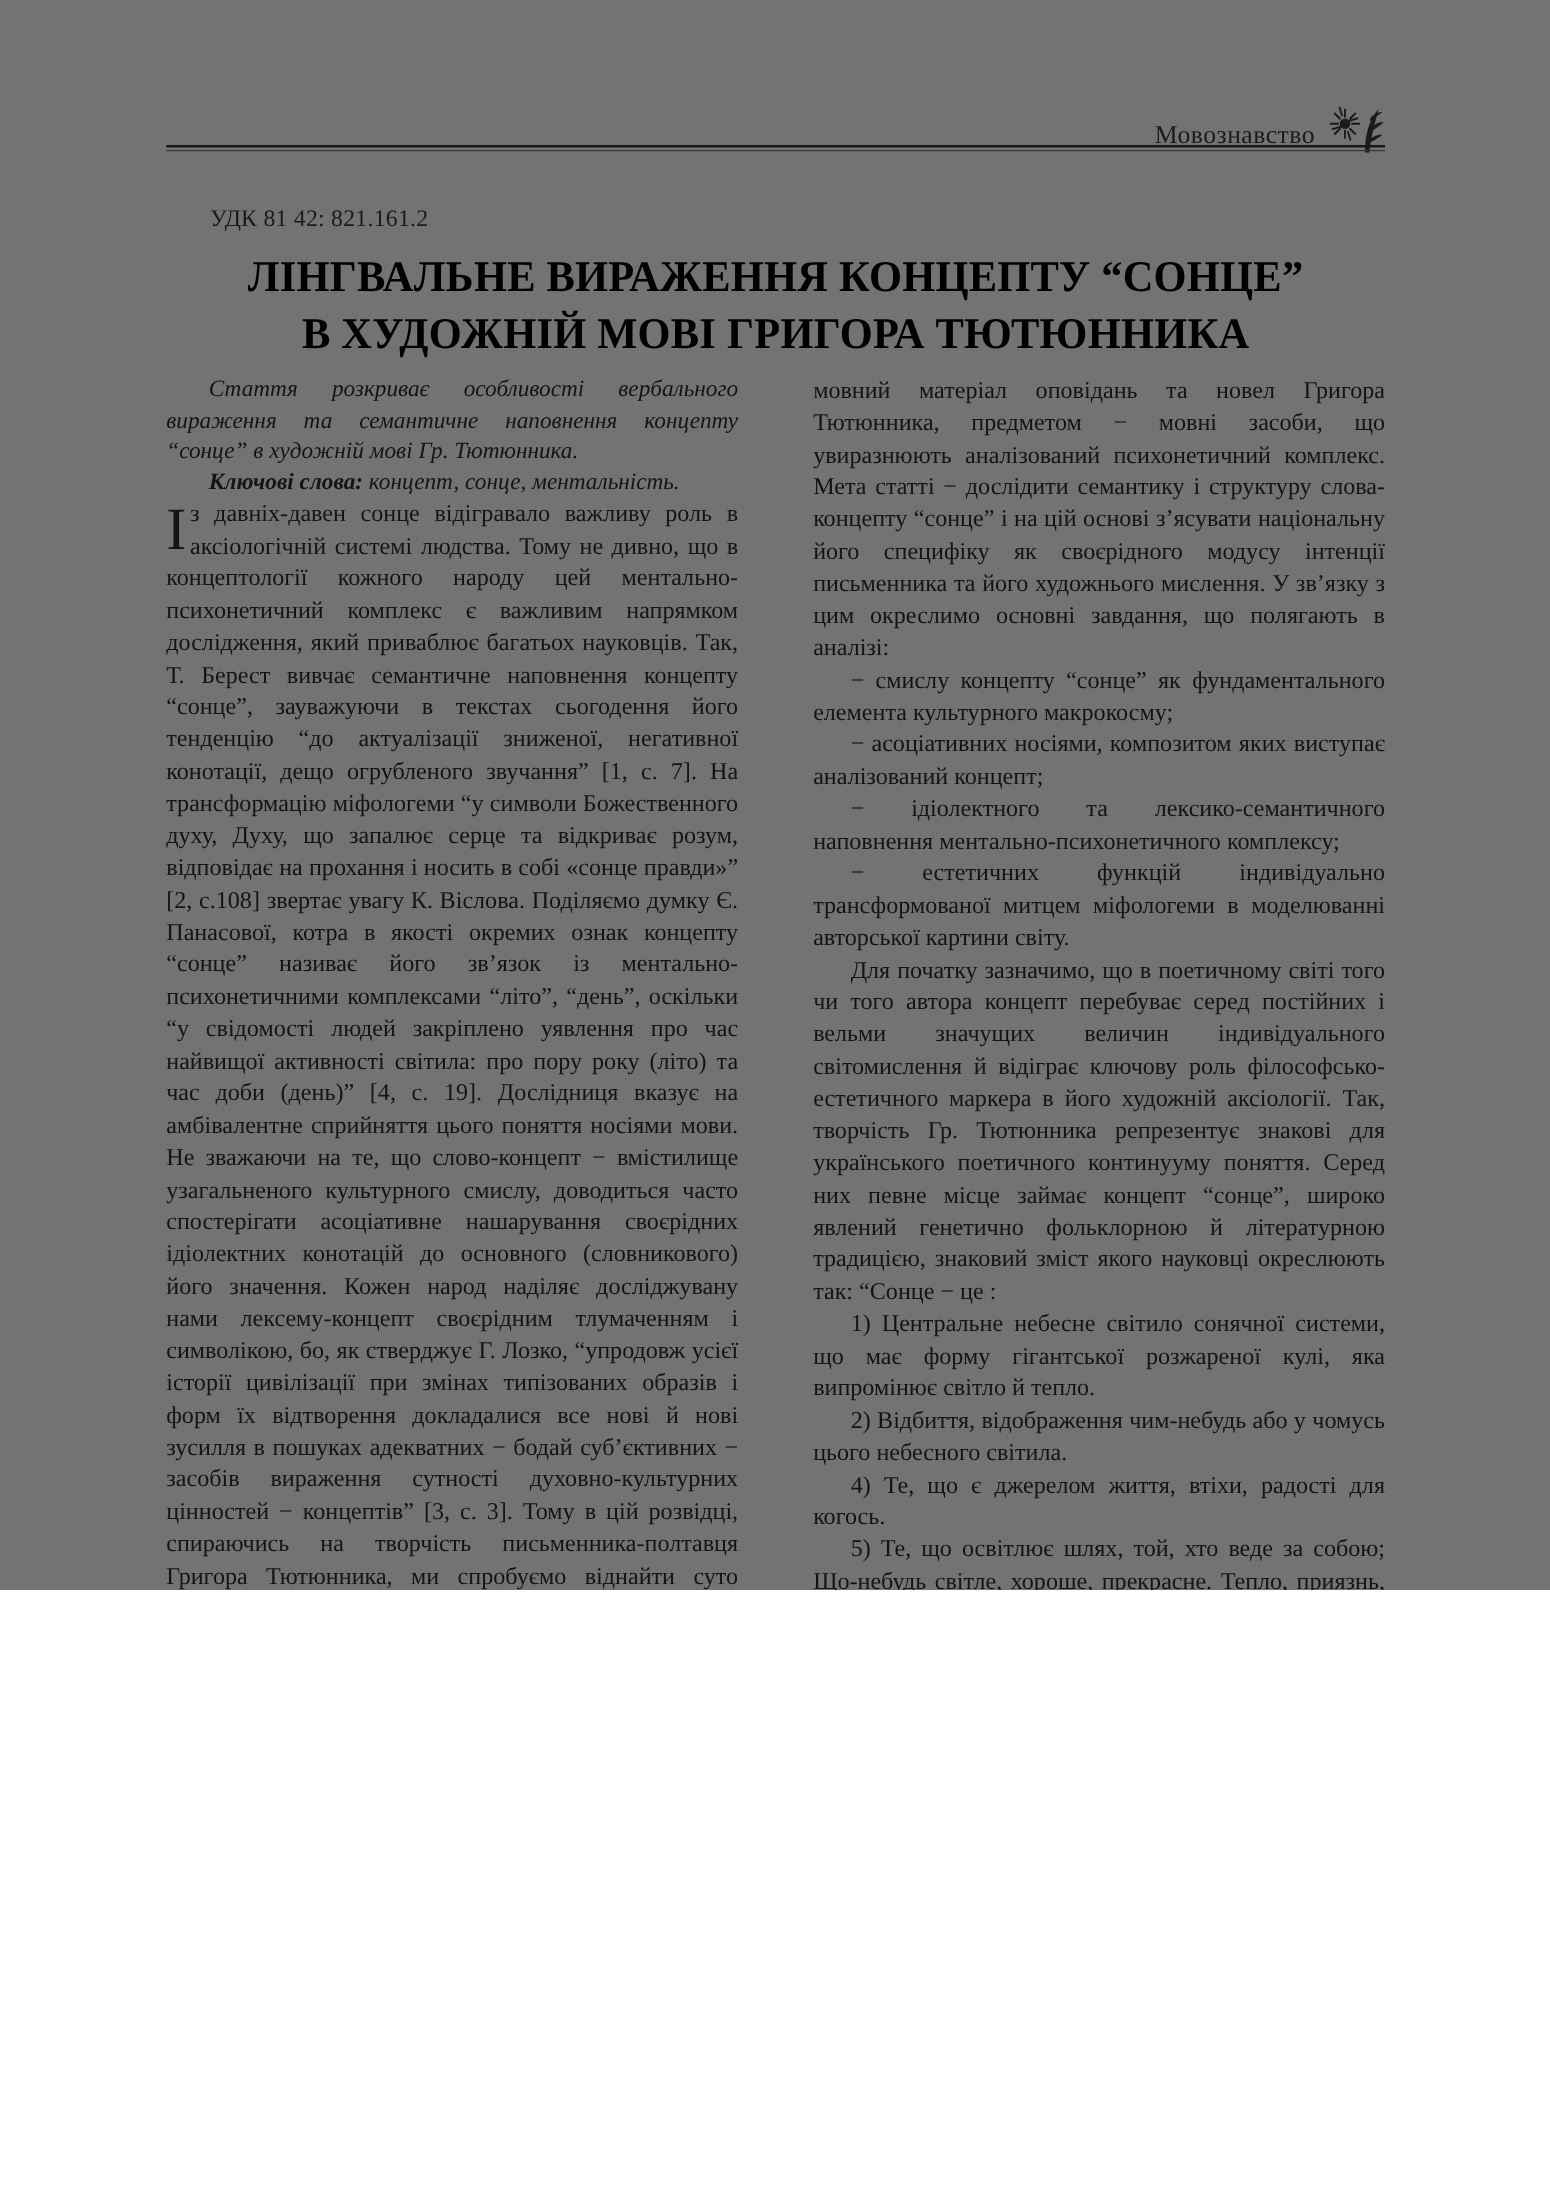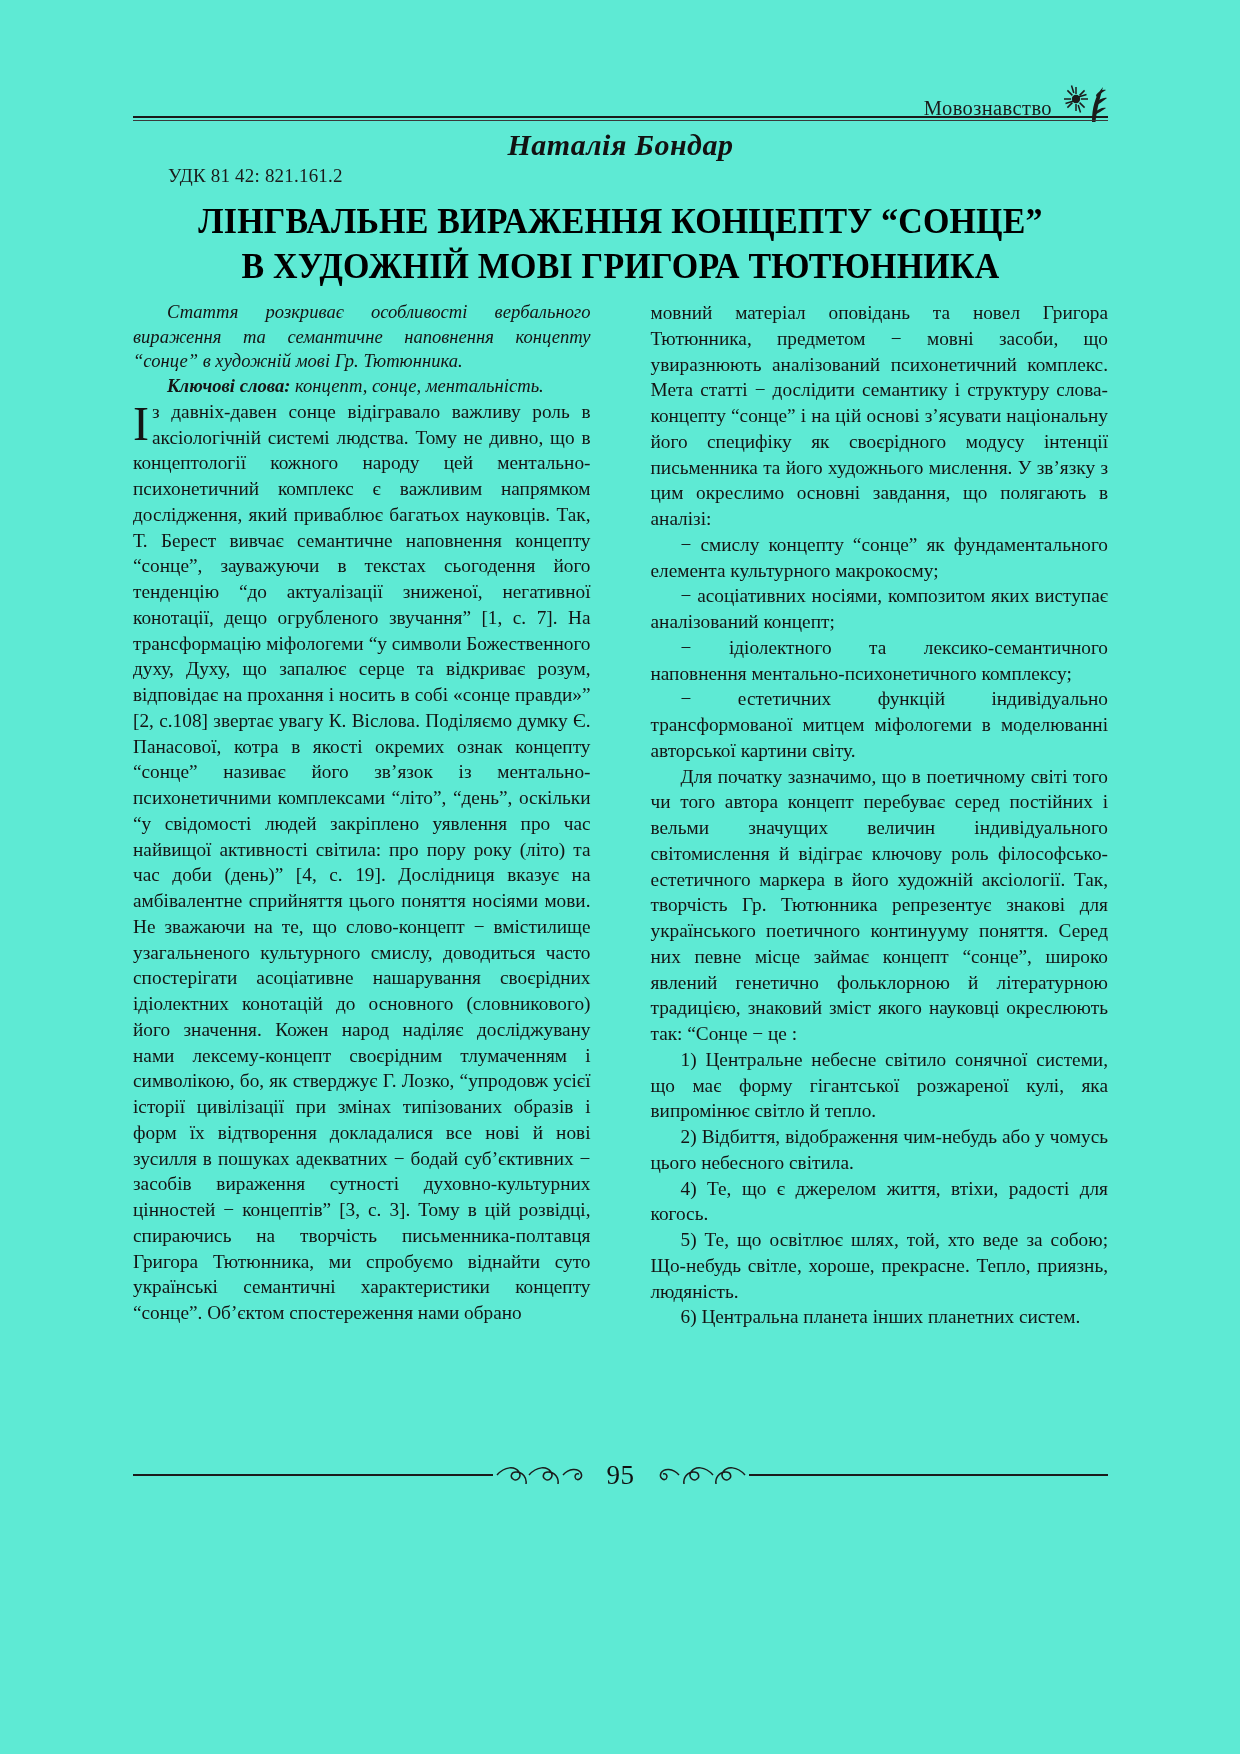--- a/index.html
+++ b/index.html
@@ -3,22 +3,22 @@
 <meta charset="utf-8">
 <style>
   html, body {
     margin: 0;
     padding: 0;
     background: #ffffff;
   }
   .page {
     position: relative;
     width: 1240px;
-    height: 1754px;
-    background: #5eead4;
+    height: 1272px;
+    background: #737373;
     font-family: "Liberation Serif", "DejaVu Serif", serif;
     color: #111111;
     box-sizing: border-box;
     overflow: hidden;
   }
 
   
   .runhead {
     position: absolute;
     left: 133px;
@@ -213,21 +213,20 @@
         </g>
       </svg>
     </span>
   </div>
 
   <div class="rule">
     <div class="r1"></div>
       <div class="r2"></div>
   </div>
 
-  <div class="author">Наталія Бондар</div>
 
   <div class="udk">УДК 81 42: 821.161.2</div>
 
   <div class="title">
     <span class="tl">ЛІНГВАЛЬНЕ ВИРАЖЕННЯ КОНЦЕПТУ “СОНЦЕ”</span>
     <span class="tl">В ХУДОЖНІЙ МОВІ ГРИГОРА ТЮТЮННИКА</span>
   </div>
 
   <div class="cols">
 

